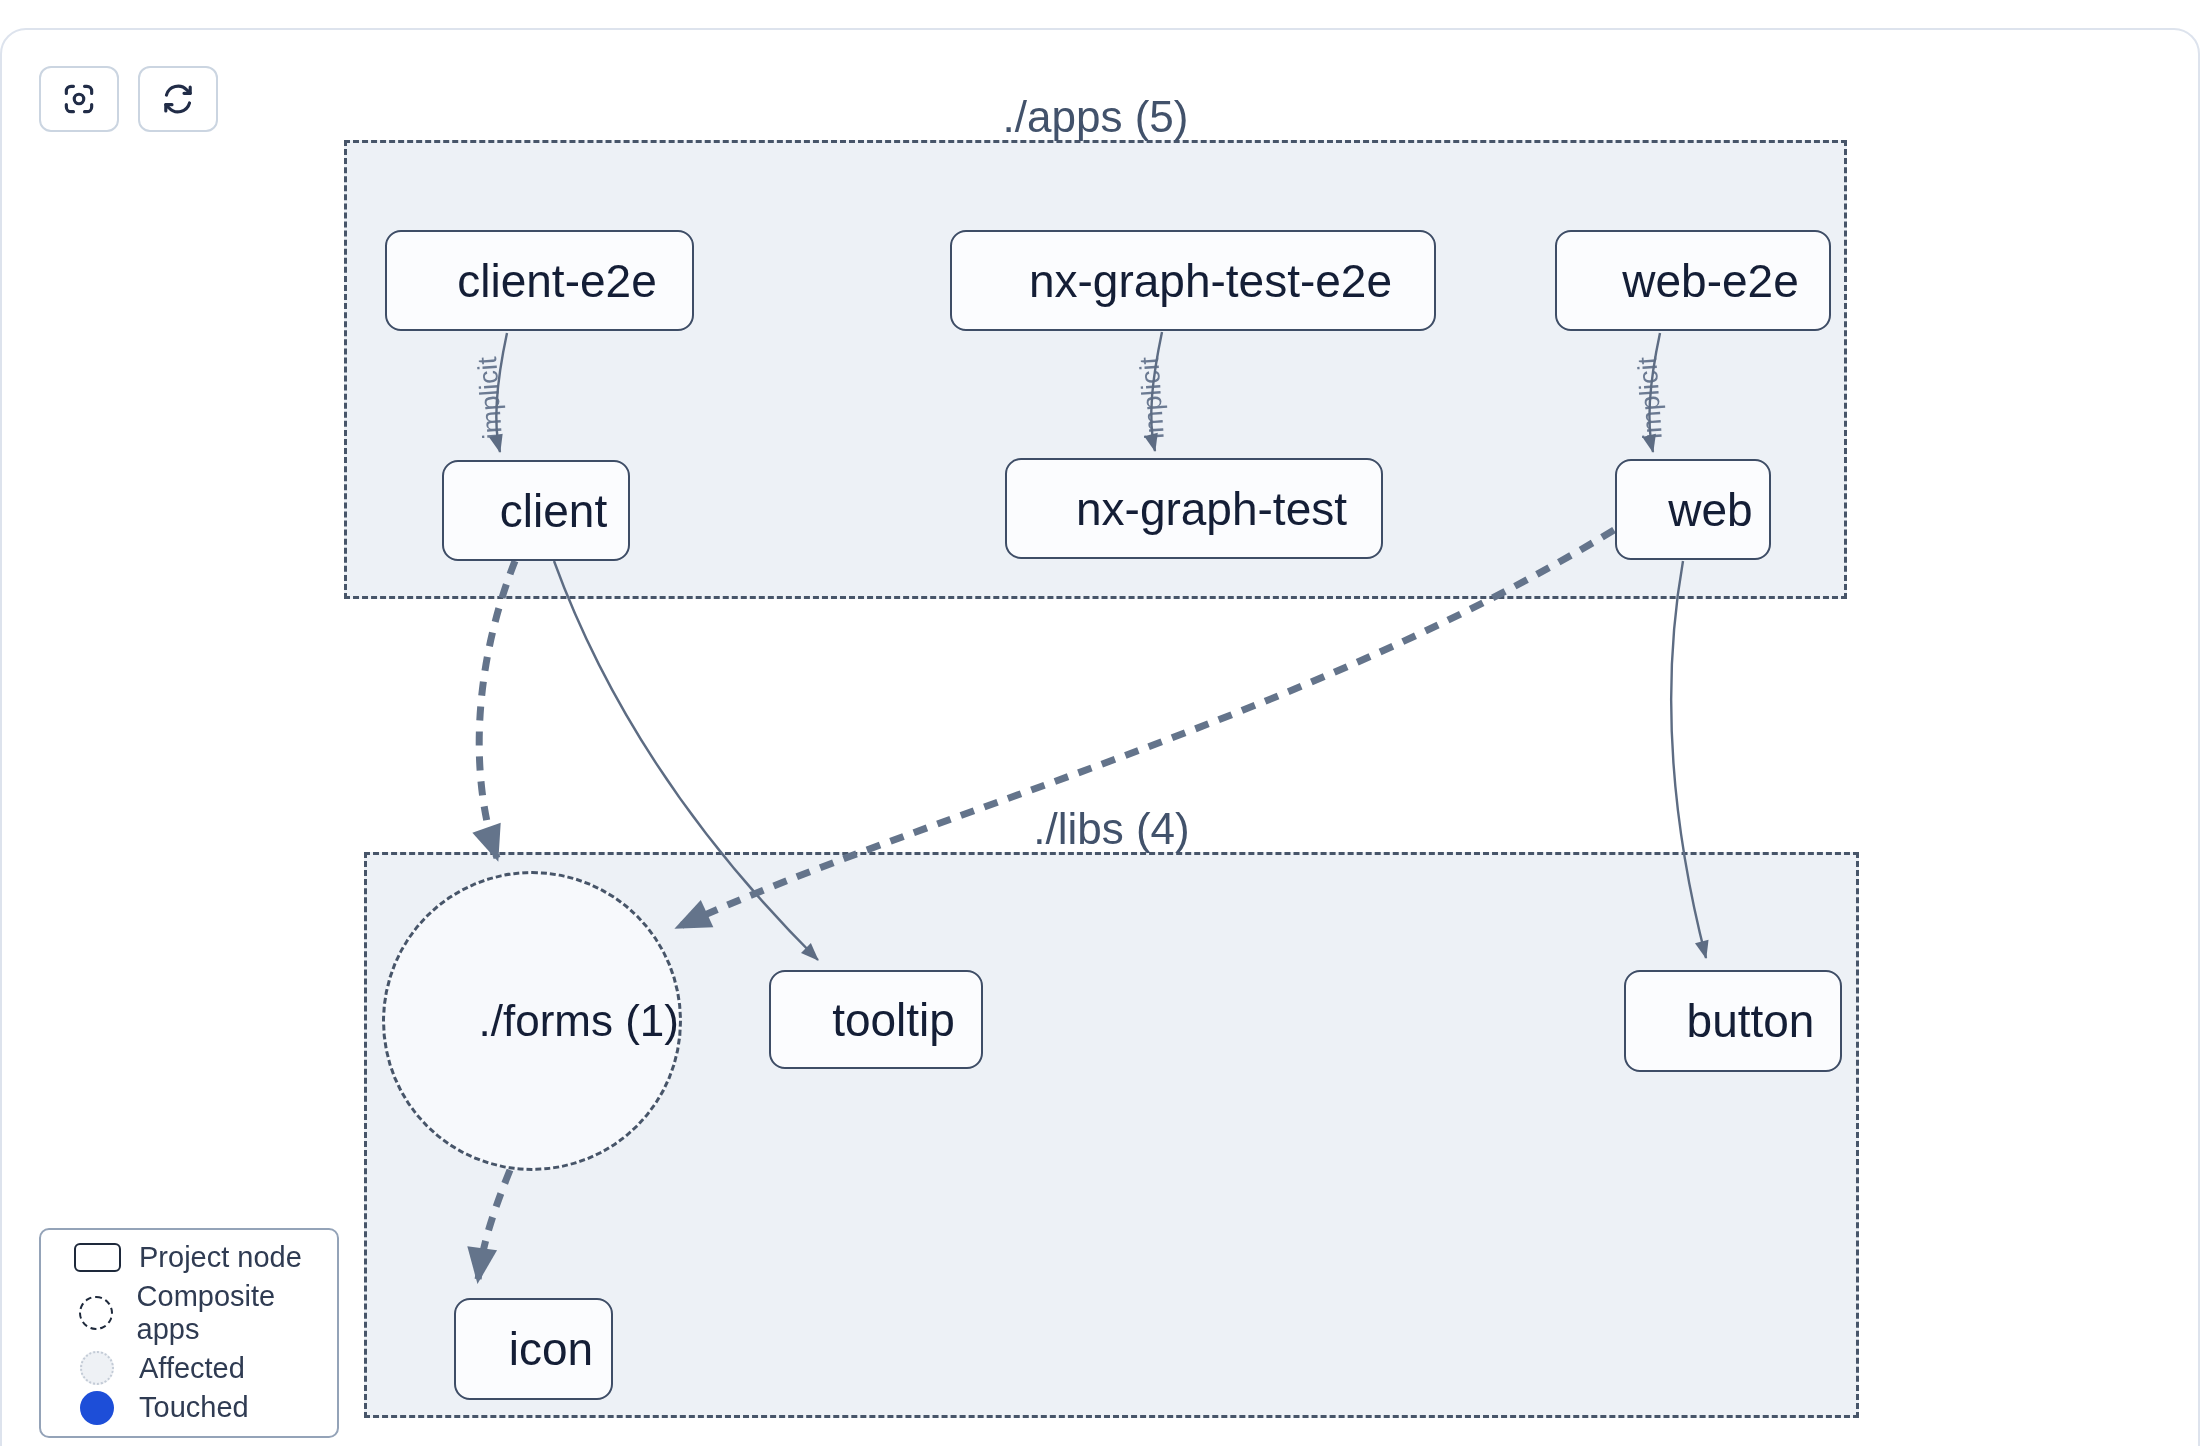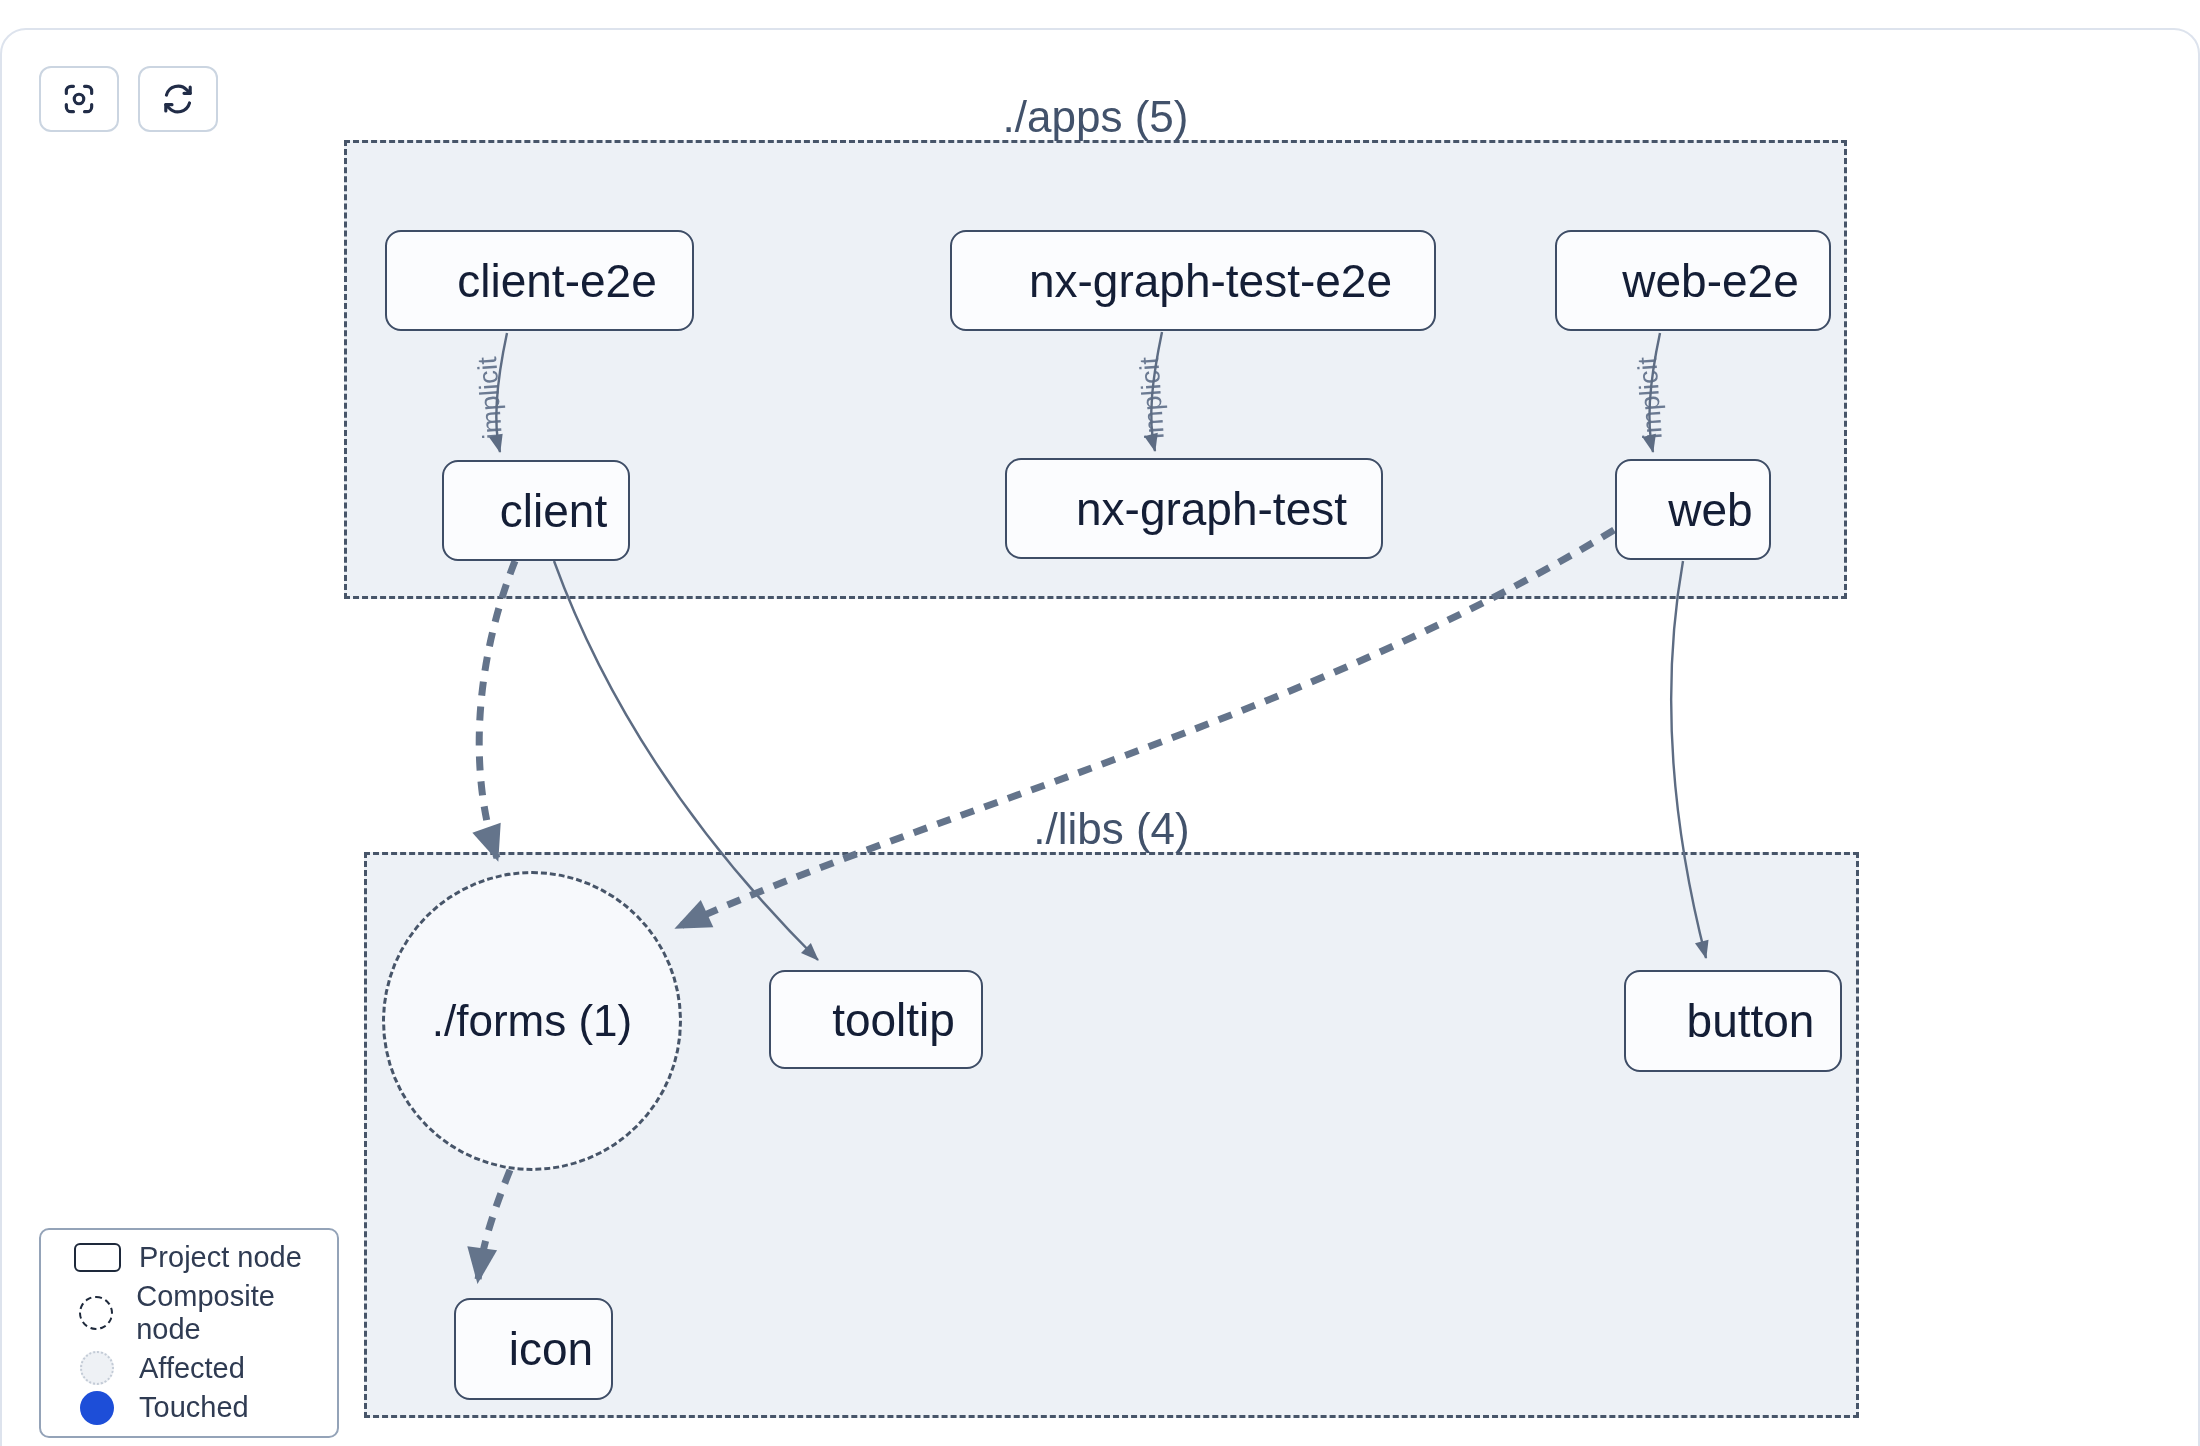--- a/index.html
+++ b/index.html
@@ -23,21 +23,21 @@
     position:absolute;left:0;right:0;top:-52px;height:52px;line-height:52px;
     text-align:center;font-size:44px;color:#42526b;white-space:nowrap;
   }
   
   .node{
     position:absolute;box-sizing:border-box;display:flex;align-items:center;justify-content:center;
     background:#fbfcfe;border:2.5px solid #3e4d66;border-radius:16px;
     font-size:46px;color:#141e36;cursor:pointer;white-space:nowrap;padding-left:35px;
   }
   .circle-node{
-    position:absolute;box-sizing:border-box;display:flex;align-items:center;justify-content:center;
+    position:absolute;box-sizing:border-box;display:flex;align-items:center;justify-content:flex-end;
     background:#f7f9fc;border:3px dashed #475569;border-radius:50%;
     font-size:44px;color:#141e36;cursor:pointer;white-space:nowrap;
   }
   
   .edges{position:absolute;left:0;top:0;pointer-events:none;}
   .edge-thin{stroke:#5d6c83;stroke-width:2.4;fill:none;}
   .edge-thick{stroke:#64748b;stroke-width:7;fill:none;stroke-dasharray:14 11;}
   .edge-label{fill:#6b7a92;font-size:27px;font-family:"Liberation Sans",sans-serif;text-anchor:middle;}
   
   .legend{
@@ -143,21 +143,21 @@
     <div class="legend-row">
       <span class="legend-sym">
           <span class="sym-rect"></span>
         </span>
       <span class="legend-label">Project node</span>
     </div>
     <div class="legend-row">
       <span class="legend-sym">
           <span class="sym-dashed-circle"></span>
         </span>
-      <span class="legend-label">Composite node</span>
+      <span class="legend-label">Composite apps</span>
     </div>
     <div class="legend-row">
       <span class="legend-sym">
           <span class="sym-affected"></span>
         </span>
       <span class="legend-label">Affected</span>
     </div>
     <div class="legend-row">
       <span class="legend-sym">
           <span class="sym-touched"></span>

